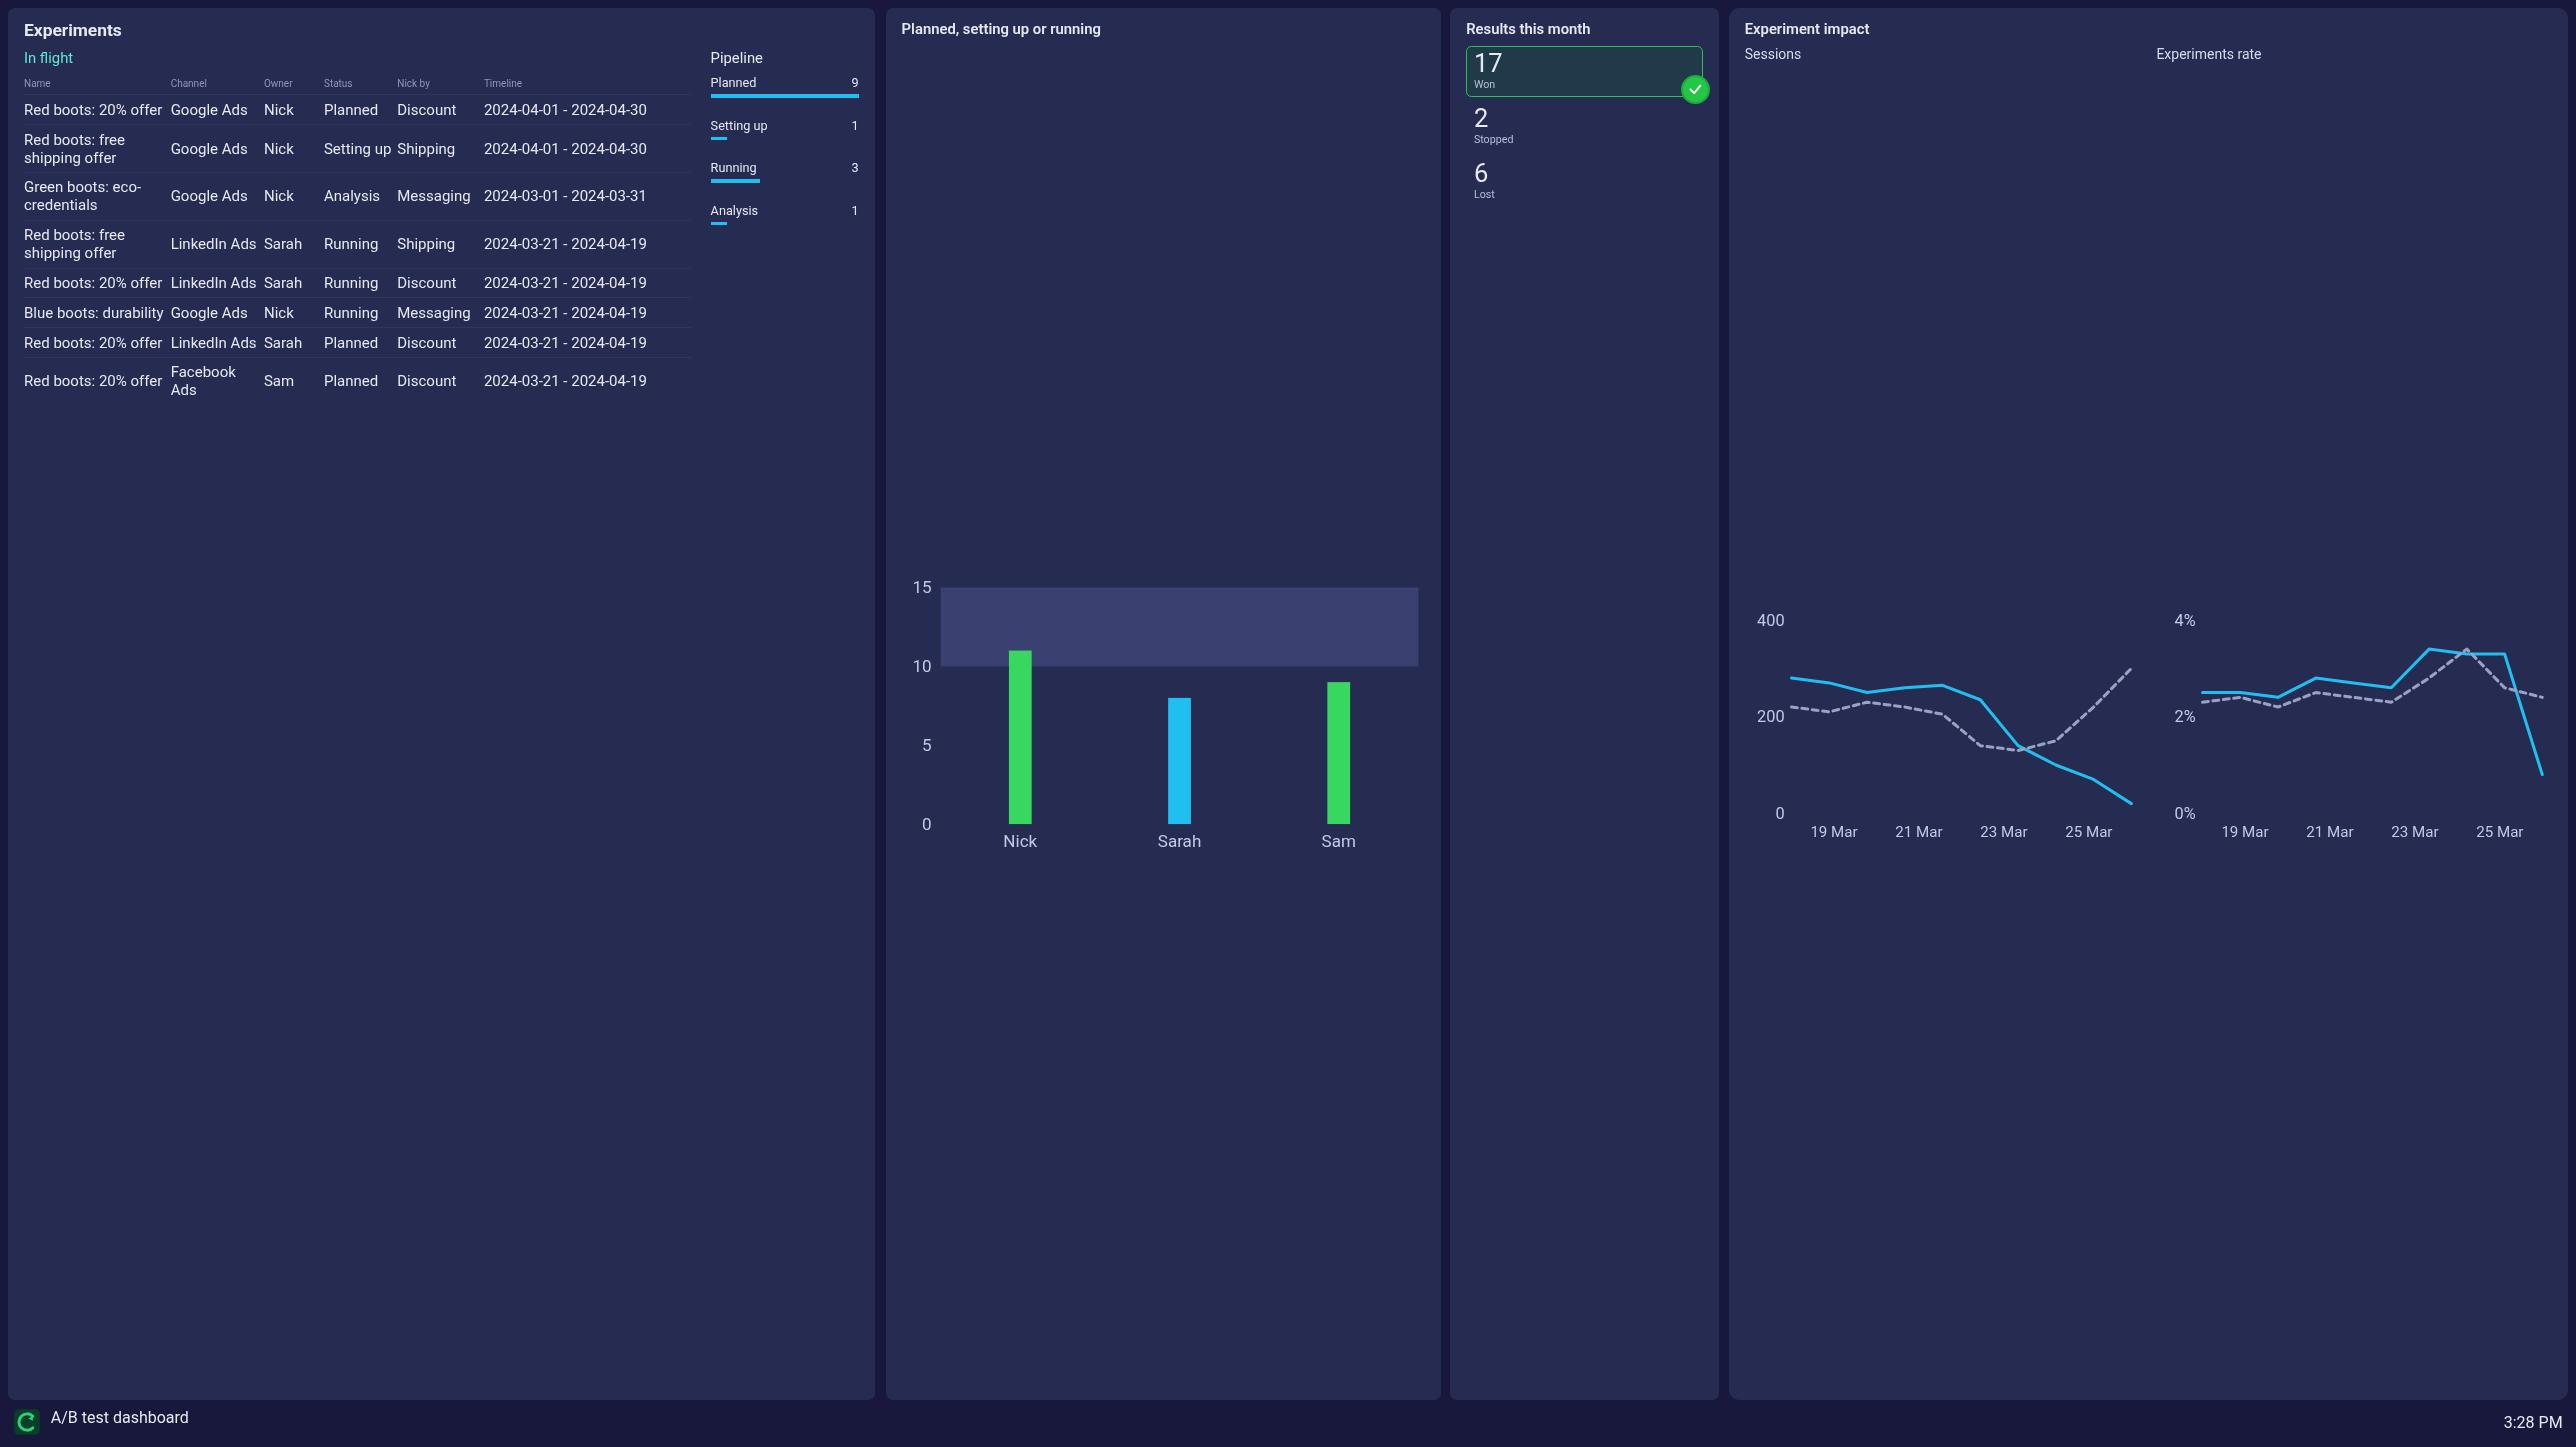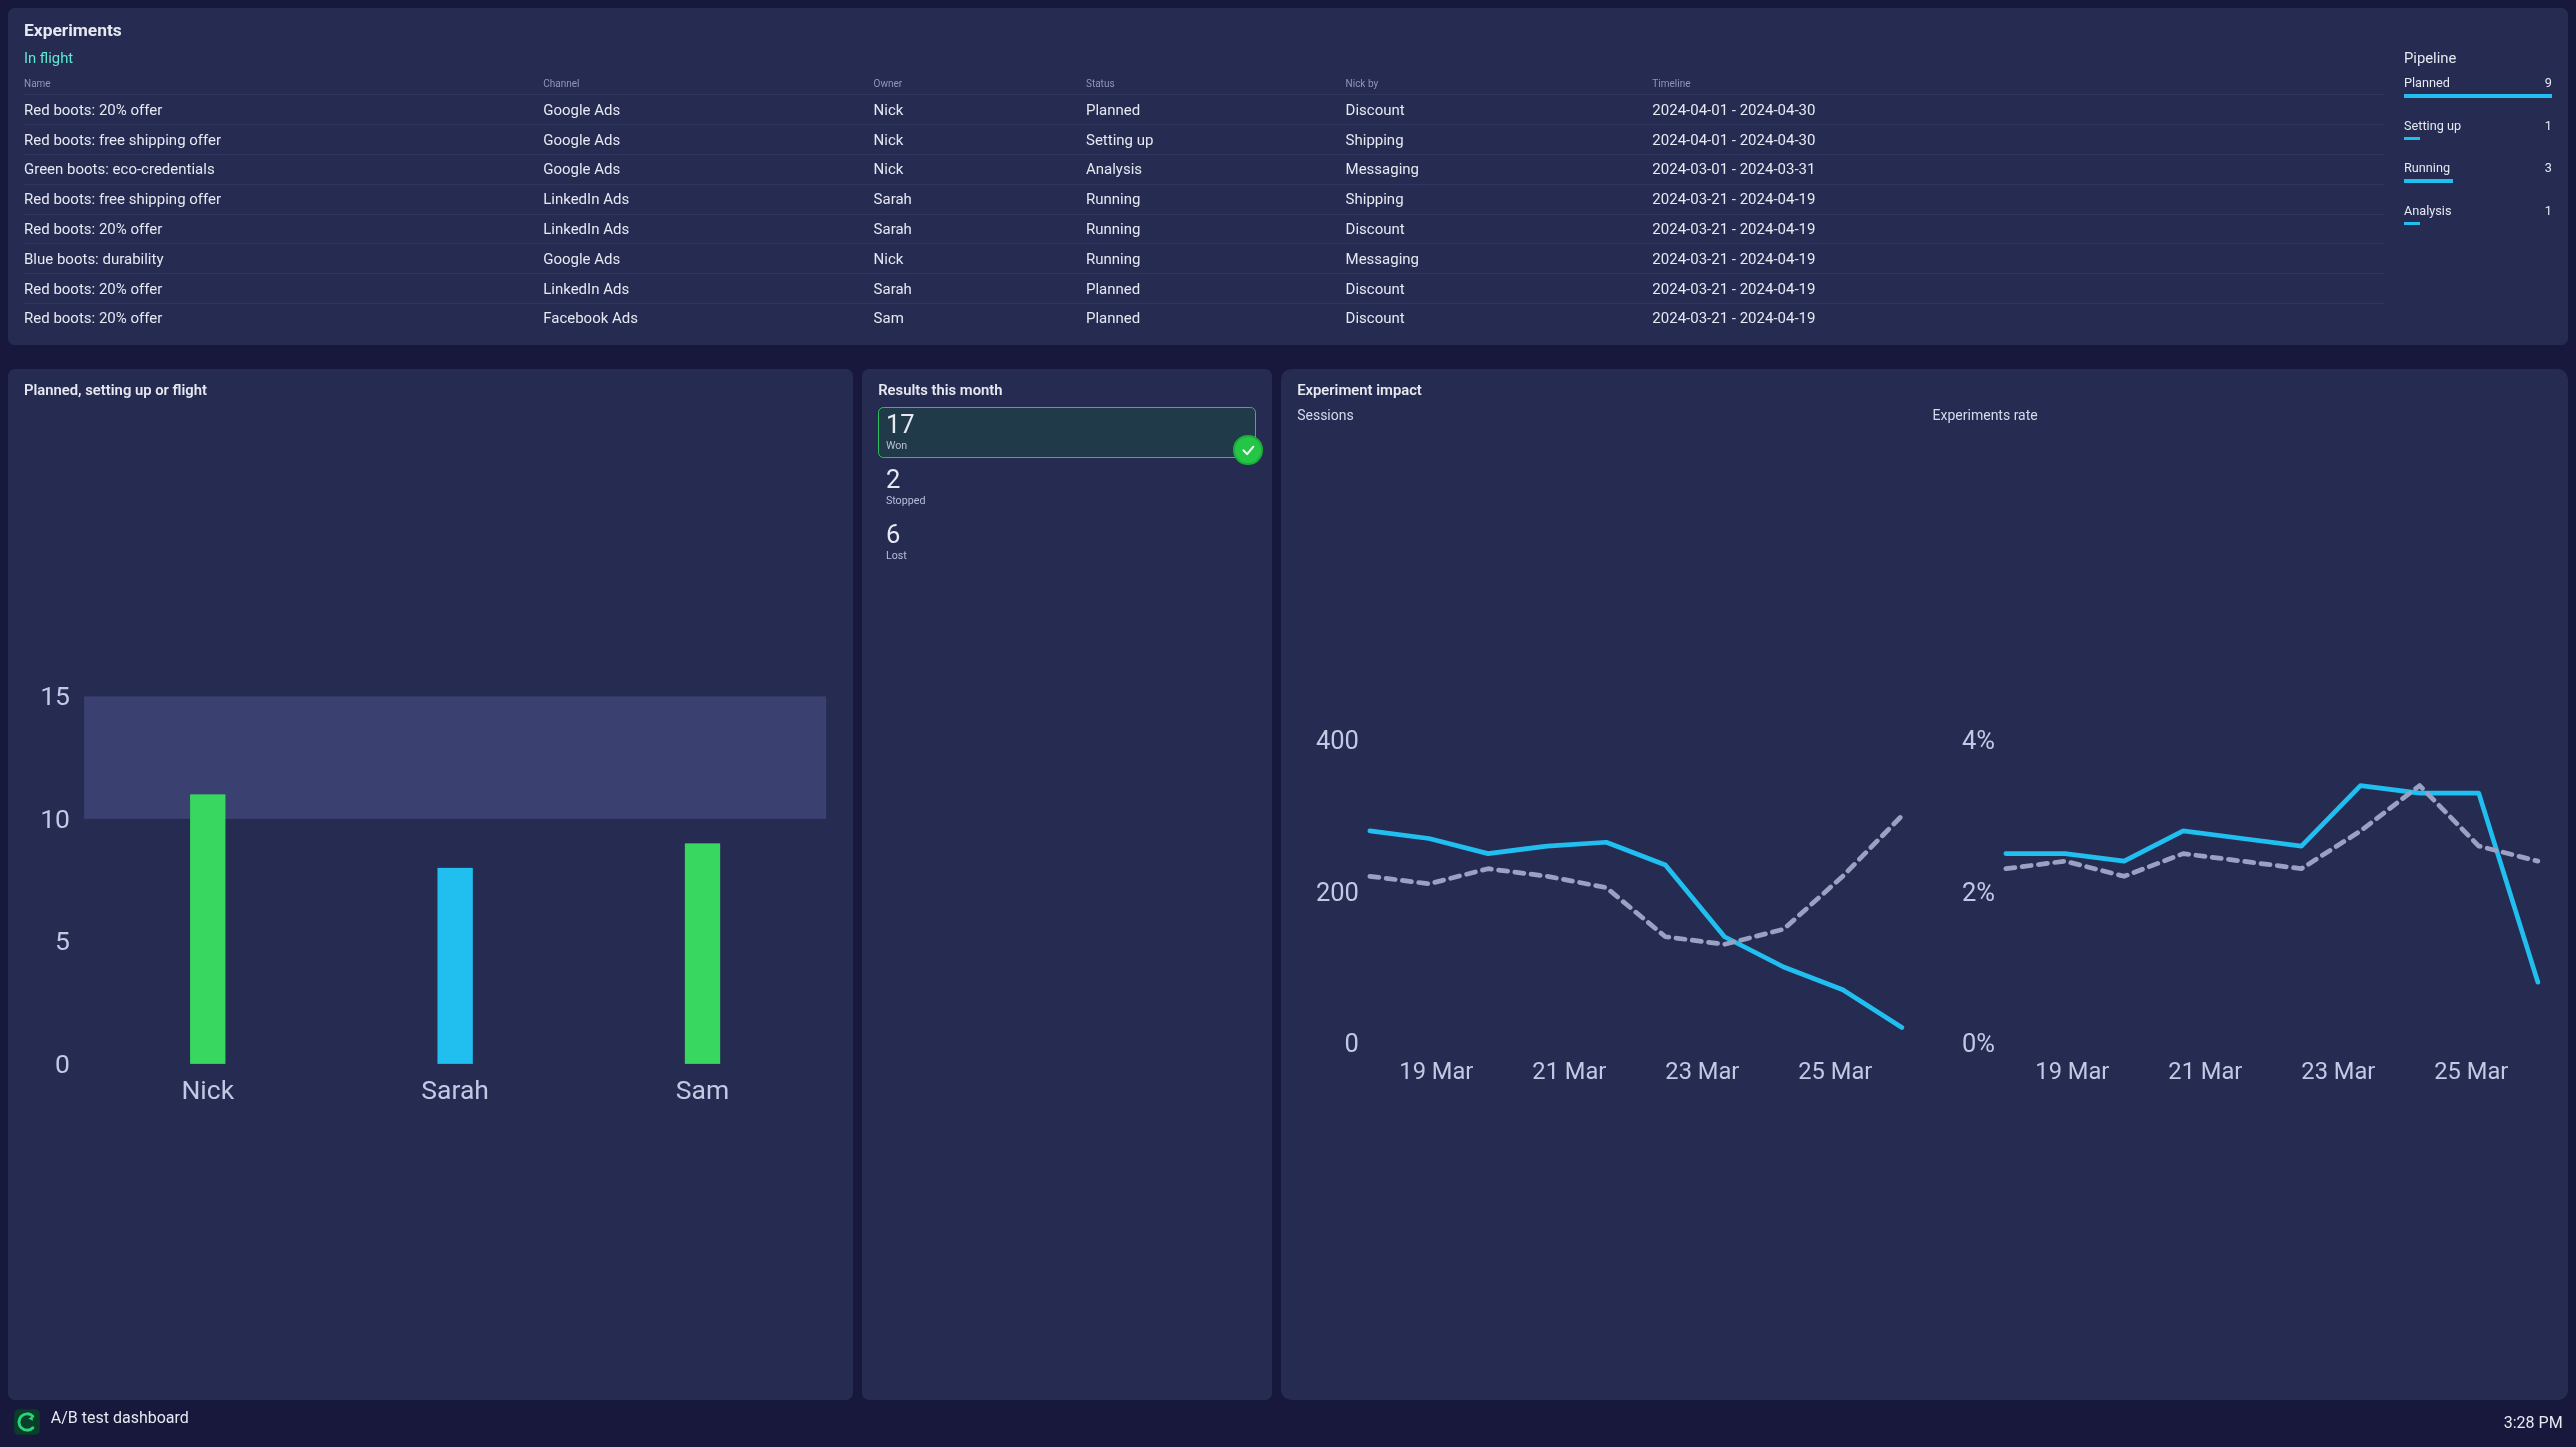--- a/index.html
+++ b/index.html
@@ -13,22 +13,22 @@
     display: flex;
     flex-direction: column;
   }
   .panel {
     background: #262b52;
     border-radius: 6.7px;
     padding: 12px 16px;
   }
   .main {
     display: flex;
-    flex-direction: column;
-    gap: 24px;
+    flex-direction: row;
+    gap: 11px;
     flex: 1;
   }
   
   .exp-panel { display: flex; flex-direction: column; }
   .exp-title { font-size: 17.4px; font-weight: 700; margin-bottom: 9.4px; }
   .exp-body { display: flex; gap: 20px; }
   .exp-left { flex: 1 1 auto; }
   .exp-subtitle { font-size: 14.8px; color: #5eead4; margin-bottom: 6.7px; }
   table.exp-table { width: 100%; border-collapse: collapse; }
   table.exp-table th {
@@ -244,21 +244,21 @@
               </div>
             </div>
           </div>
       </div>
     </div>
   </div>
 
   <div class="bottom-row">
 
     <div class="panel owner-panel">
-      <div class="card-title">Planned, setting up or flight</div>
+      <div class="card-title">Planned, setting up or running</div>
       <div class="owner-chart" id="owner-chart"><svg viewBox="0 0 460 240" width="100%" height="100%" style="font-size:18px">
             <rect x="34" y="6" width="420" height="69.33333333333334" fill="#3a4070"></rect>
             <text x="26" y="219" text-anchor="end" fill="#c3c9e4" font-size="15">0</text>
             <text x="26" y="149.66666666666669" text-anchor="end" fill="#c3c9e4" font-size="15">5</text>
             <text x="26" y="80.33333333333334" text-anchor="end" fill="#c3c9e4" font-size="15">10</text>
             <text x="26" y="11" text-anchor="end" fill="#c3c9e4" font-size="15">15</text>
             <rect x="94" y="61.46666666666667" width="20" height="152.53333333333333" fill="#38d860"></rect>
             <text x="104" y="234" text-anchor="middle" fill="#c3c9e4" font-size="15">Nick</text>
             <rect x="234" y="103.06666666666666" width="20" height="110.93333333333334" fill="#20bff0"></rect>
             <text x="244" y="234" text-anchor="middle" fill="#c3c9e4" font-size="15">Sarah</text>

